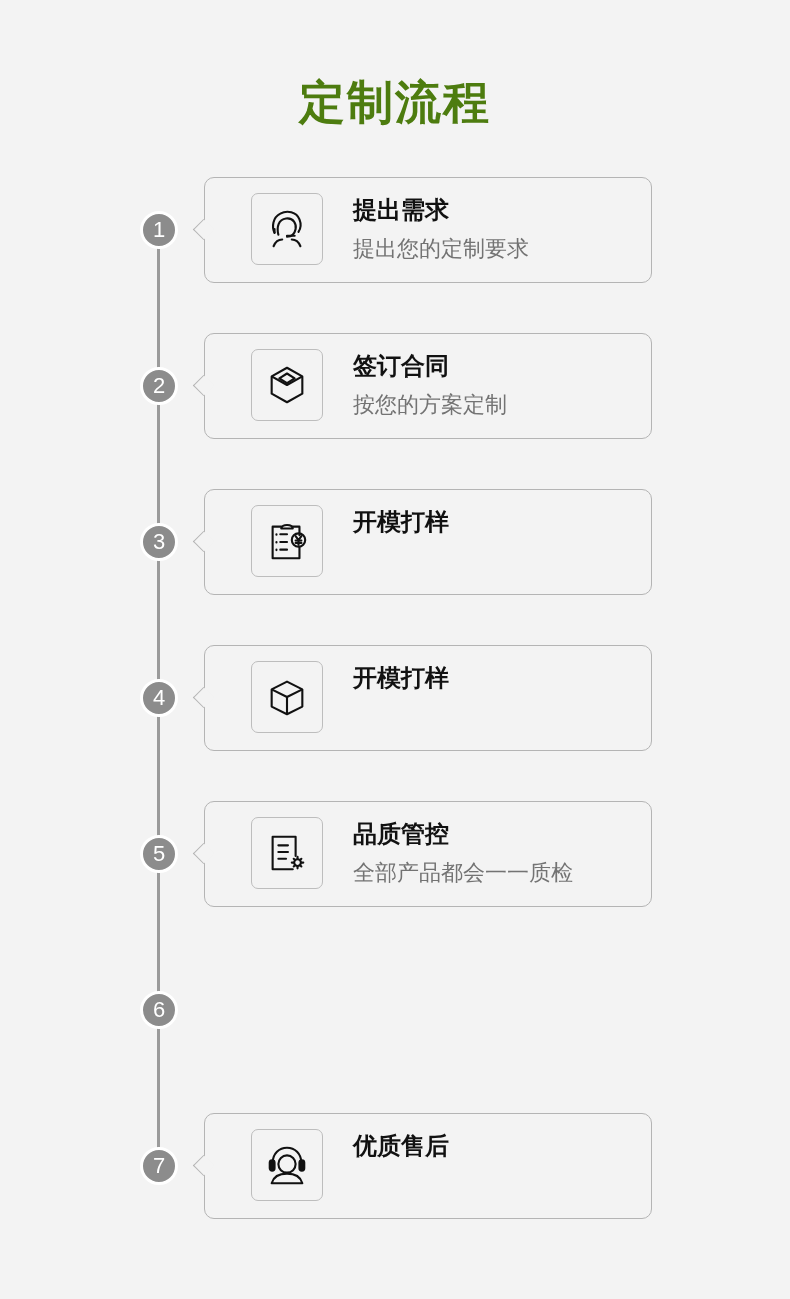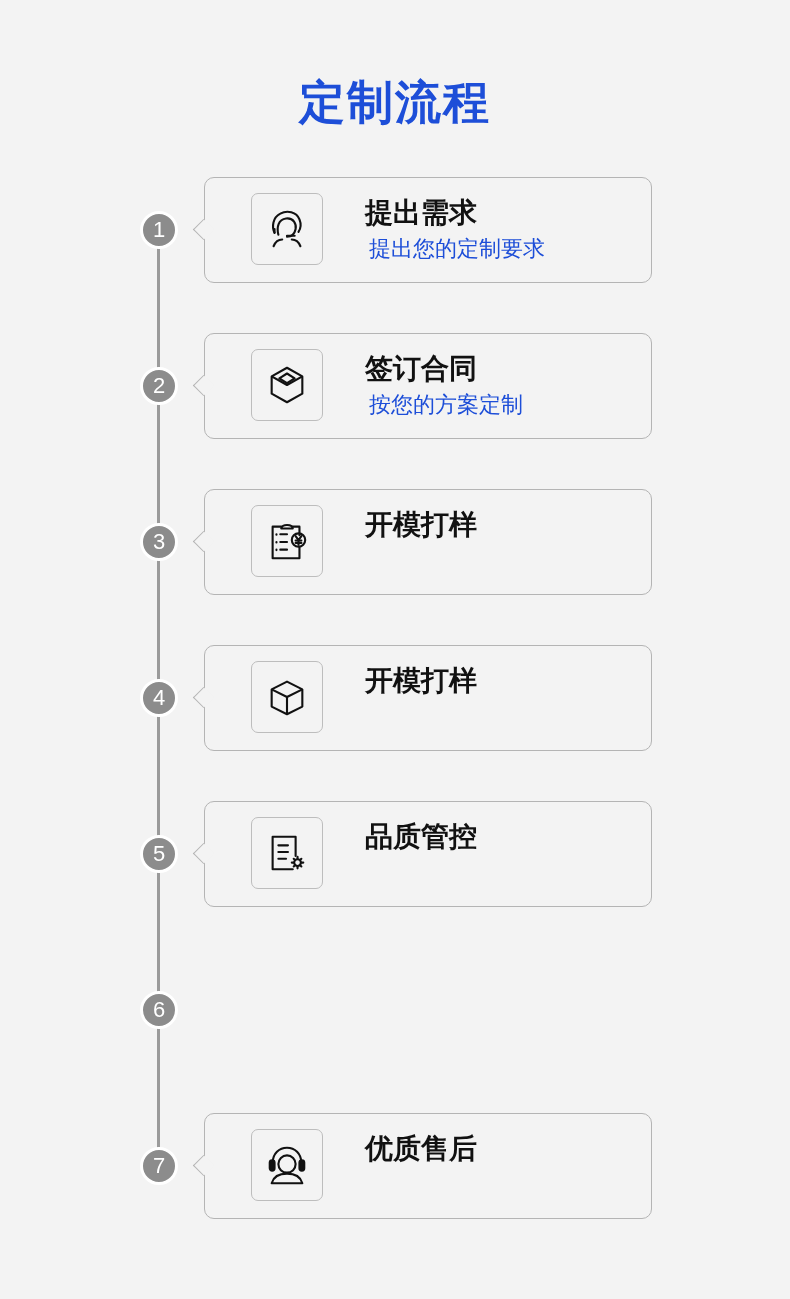--- a/index.html
+++ b/index.html
@@ -10,21 +10,21 @@
     position: relative;
     overflow: hidden;
   }
   .page-title {
     position: absolute;
     left: 0; width: 790px;
     top: 72px;
     text-align: center;
     font-size: 46px;
     font-weight: bold;
-    color: #1d4ed8;
+    color: #4d7c0f;
     letter-spacing: 2px;
   }
   .timeline-line {
     position: absolute;
     left: 157px;
     top: 230px;
     width: 3px;
     height: 935px;
     background: #9a9a9a;
   }
@@ -73,32 +73,31 @@
     width: 70px; height: 70px;
     border: 1px solid #bdbdbd;
     border-radius: 7px;
     display: flex; align-items: center; justify-content: center;
   }
   .icon-box svg { width: 46px; height: 46px; }
   .step-title {
     position: absolute;
     left: 148px;
     top: 16px;
-    font-size: 28px;
+    font-size: 24px;
     color: #111111;
     font-weight: bold;
     white-space: nowrap;
-    margin-left: 12px;
   }
   .step-desc {
     position: absolute;
-    left: 164px;
+    left: 148px;
     top: 56px;
     font-size: 22px;
-    color: #1d4ed8;
+    color: #737373;
     white-space: nowrap;
   }
 </style>
 </head>
 <body>
 
 <div class="page-title">定制流程</div>
 
 <div class="timeline-line"></div>
 
@@ -186,20 +185,21 @@
       <svg viewBox="0 0 48 48" fill="none" stroke="#111" stroke-width="2.2" stroke-linecap="round" stroke-linejoin="round">
         <path d="M30 41 L9 41 L9 7 L33 7 L33 27"></path>
         <path d="M15 16 L25 16"></path>
         <path d="M15 23 L25 23"></path>
         <path d="M15 30 L23 30"></path>
         <circle cx="35" cy="34" r="3.5"></circle>
         <path d="M35 28 L35 30 M35 38 L35 40 M29 34 L31 34 M39 34 L41 34 M31 30 L32.3 31.3 M37.7 36.7 L39 38 M31 38 L32.3 36.7 M37.7 31.3 L39 30"></path>
       </svg>
     </div>
     <div class="step-title">品质管控</div>
+    <div class="step-desc">全部产品都会一一质检</div>
   </div>
 </div>
 
 <div class="step" style="top:957px;">
   <div class="step-num">6</div>
 </div>
 
 <div class="step" style="top:1113px;">
   <div class="step-num">7</div>
   <div class="card">

